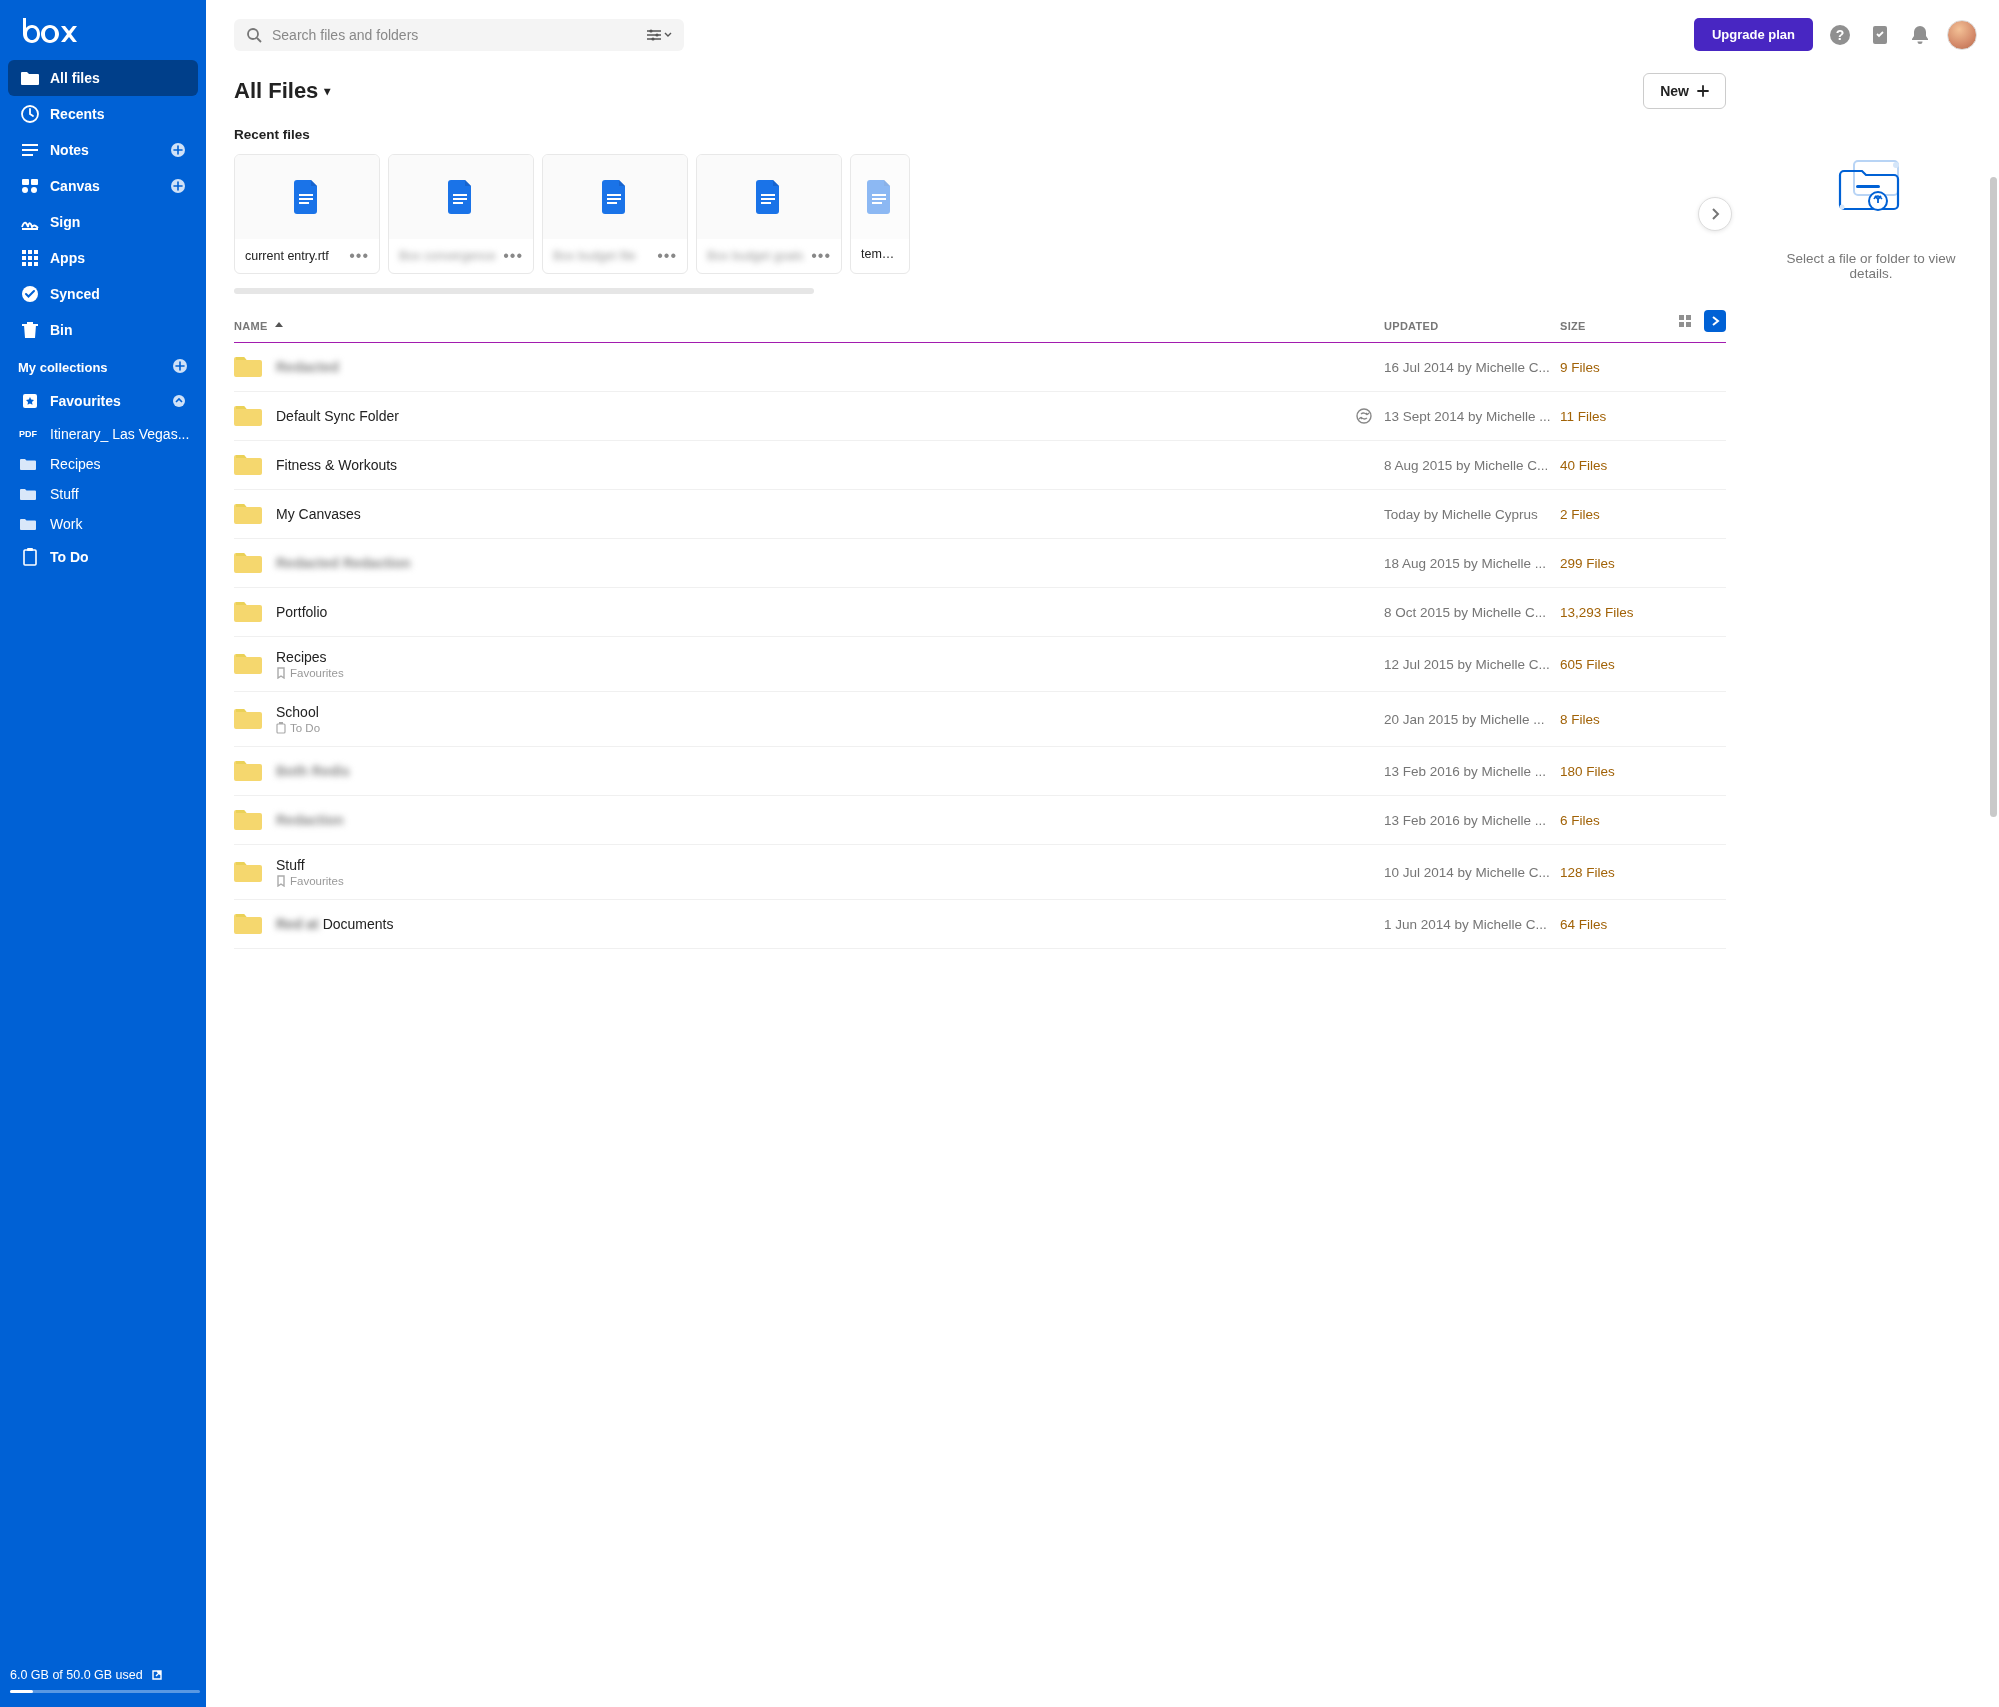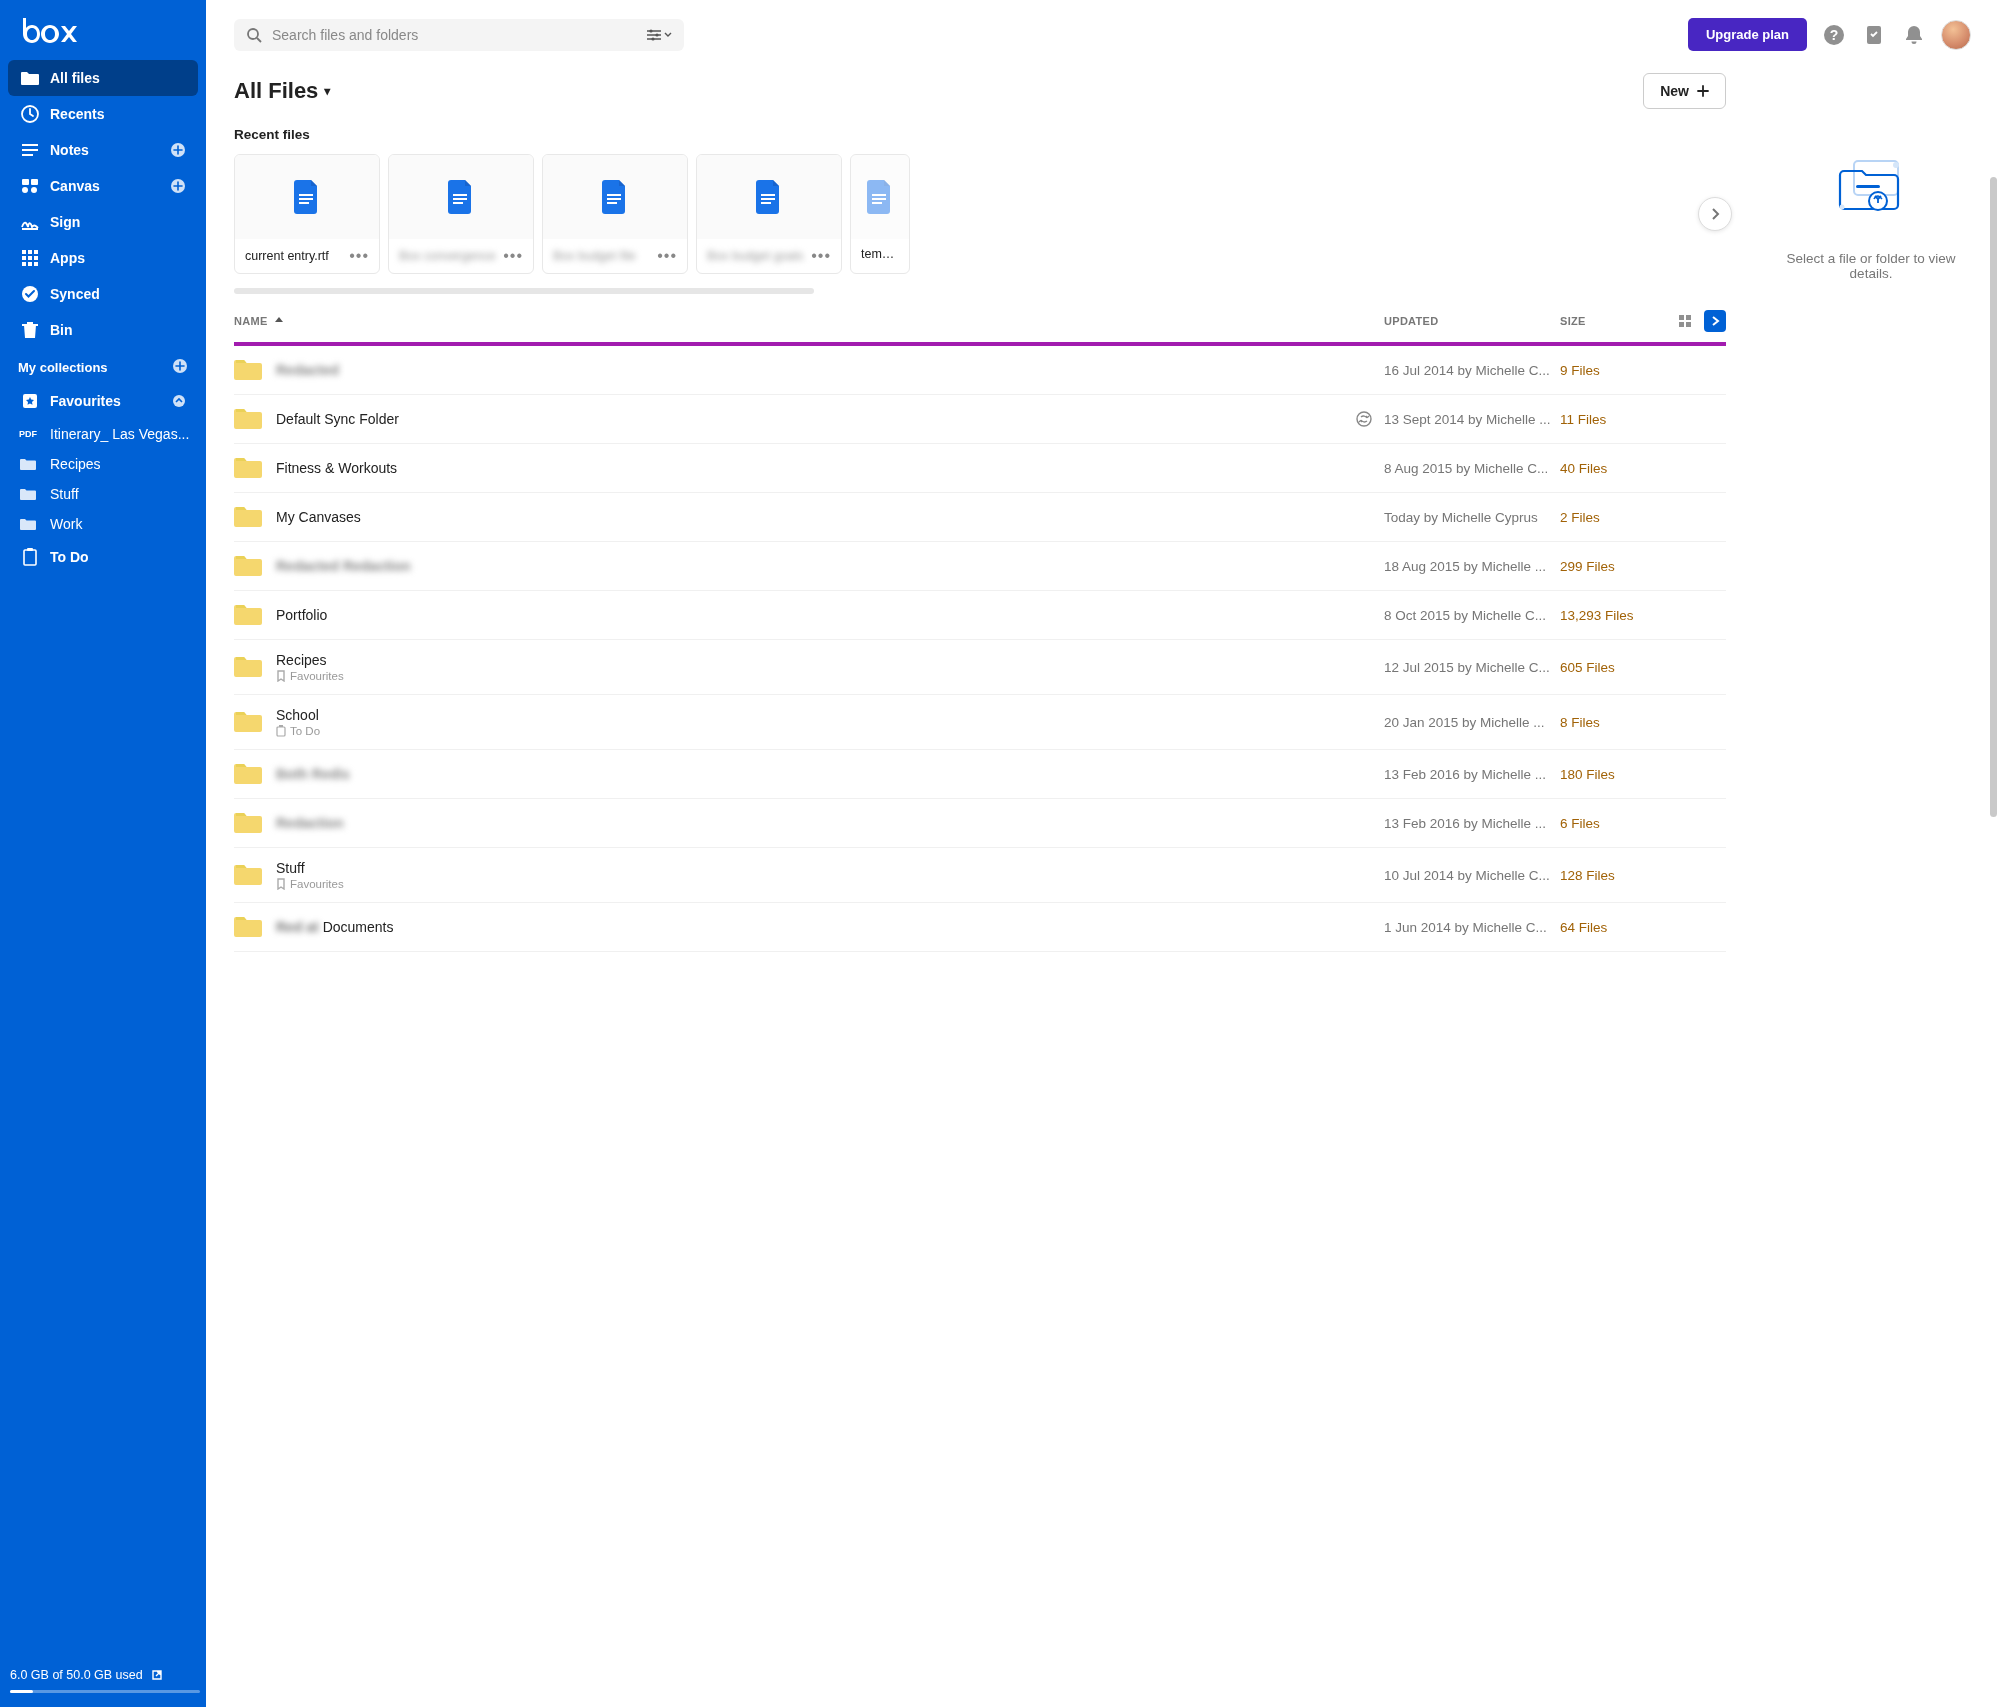--- a/index.html
+++ b/index.html
@@ -20,21 +20,21 @@
 .sub-item .icon { width: 20px; margin-right: 12px; display: inline-flex; align-items: center; justify-content: center; flex-shrink: 0; }
 .sub-item.ellipsis { white-space: nowrap; overflow: hidden; text-overflow: ellipsis; }
 .sidebar-spacer { flex: 1; }
 .storage { padding: 10px 10px 14px; font-size: 12.5px; color: #fff; }
 .storage-text { display: flex; align-items: center; gap: 8px; }
 .storage-bar { height: 3px; background: rgba(255,255,255,.35); margin-top: 8px; border-radius: 2px; position: relative; width: 190px; }
 .storage-bar .fill { position: absolute; left: 0; top: 0; bottom: 0; background: #fff; width: 12%; border-radius: 2px; }
 
 
 .main { flex: 1; display: flex; flex-direction: column; background: #fff; position: relative; }
-.topbar { display: flex; align-items: center; gap: 14px; padding: 18px 28px 10px 28px; }
+.topbar { display: flex; align-items: center; gap: 14px; padding: 18px 22px 10px 28px; }
 .search { flex: 0 0 450px; background: #f4f4f4; border-radius: 6px; display: flex; align-items: center; padding: 8px 12px; color: #767676; }
 .search input { border: none; background: transparent; outline: none; flex: 1; font-size: 14px; color: #333; }
 .search input::placeholder { color: #888; }
 .search-filter { margin-left: auto; display: flex; align-items: center; gap: 2px; color: #555; }
 .topbar-spacer { flex: 1; }
 .upgrade { background: #4826c2; color: #fff; border-radius: 5px; padding: 9px 18px; font-size: 13px; font-weight: 700; cursor: pointer; }
 .icon-btn { width: 26px; height: 26px; display: inline-flex; align-items: center; justify-content: center; cursor: pointer; }
 .icon-btn svg { fill: #909090; }
 .avatar { width: 30px; height: 30px; border-radius: 50%; background: radial-gradient(circle at 40% 30%, #f3c196, #d48a6a 60%, #b56a4a); border: 1.5px solid #ddd; cursor: pointer; }
 
@@ -51,21 +51,21 @@
 .recent-card .thumb { height: 84px; background: #fafafa; display: flex; align-items: center; justify-content: center; }
 .recent-card .thumb svg { width: 26px; height: 34px; }
 .recent-card .cap { padding: 8px 10px; display: flex; align-items: center; justify-content: space-between; }
 .recent-card .cap .name { font-size: 12.5px; white-space: nowrap; overflow: hidden; text-overflow: ellipsis; max-width: 100px; }
 .recent-card .cap .name.blur { filter: blur(3px); color: #999; }
 .recent-card .cap .dots { color: #888; letter-spacing: 1px; }
 .carousel-next { position: absolute; right: -6px; top: 50%; transform: translateY(-50%); width: 34px; height: 34px; border-radius: 50%; background: #fff; border: 1px solid #ddd; box-shadow: 0 1px 4px rgba(0,0,0,.1); display: flex; align-items: center; justify-content: center; cursor: pointer; }
 .recent-scroll { height: 6px; background: #e6e6e6; border-radius: 3px; margin-top: 14px; position: relative; width: 580px; }
 
 
-.table-header { display: flex; align-items: center; padding: 16px 0 10px; border-bottom: 4px solid #a21caf; font-size: 11px; color: #777; font-weight: 700; letter-spacing: .3px; }
+.table-header { display: flex; align-items: flex-end; padding: 16px 0 10px; border-bottom: 1px solid #a21caf; font-size: 11px; color: #777; font-weight: 700; letter-spacing: .3px; }
 .col-name { flex: 1; display: flex; align-items: center; gap: 6px; }
 .col-updated { width: 176px; }
 .col-size { width: 110px; }
 .col-actions { width: 56px; display: flex; align-items: center; justify-content: flex-end; gap: 8px; }
 .view-toggle { width: 22px; height: 22px; border-radius: 4px; display: flex; align-items: center; justify-content: center; cursor: pointer; }
 .view-toggle.active { background: #0061d5; }
 .rows { }
 .file-row-item { display: flex; align-items: center; padding: 12px 0; border-bottom: 1px solid #f0f0f0; font-size: 14px; cursor: pointer; }
 .file-row-item .fi-icon { width: 28px; height: 24px; margin-right: 14px; flex-shrink: 0; }
 .file-row-item .fi-name { flex: 1; min-width: 0; }

